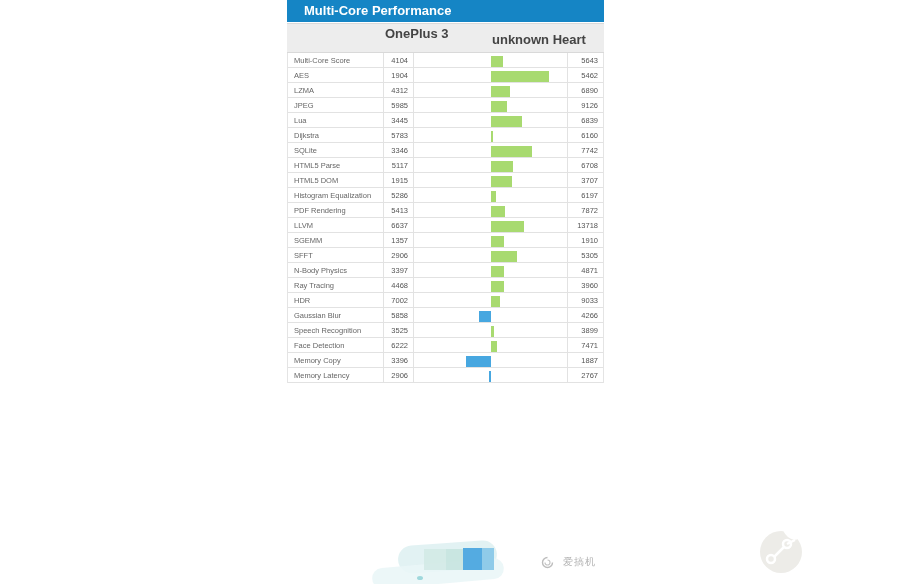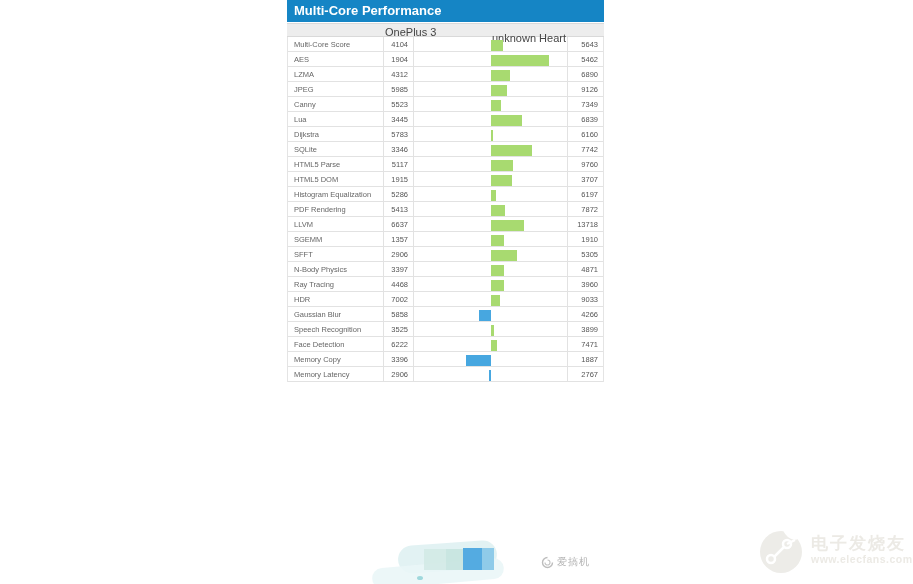--- a/index.html
+++ b/index.html
@@ -5,26 +5,26 @@
   html,body{margin:0;padding:0;}
   body{
     width:913px;height:584px;position:relative;overflow:hidden;
     background:#ffffff;
     font-family:"Liberation Sans", sans-serif;
   }
   
   .panel{position:absolute;left:287px;top:0;width:317px;}
   .ptitle{
     height:22px;line-height:22px;background:#1585c5;color:#ffffff;
-    font-size:13px;font-weight:600;padding-left:7px;box-sizing:border-box;
+    font-size:13px;font-weight:600;padding-left:17px;box-sizing:border-box;
   }
   .subhead{
-    position:relative;height:14px;margin-top:1px;background:#ededed;
+    position:relative;height:30px;margin-top:1px;background:#ededed;
     border-top:1px solid #d9d9d9;border-bottom:1px solid #d9d9d9;
-    box-sizing:border-box;font-size:11px;font-weight:normal;color:#444;
+    box-sizing:border-box;font-size:13px;font-weight:bold;color:#444;
   }
   .subhead .dl{position:absolute;left:98px;top:2px;}
   .subhead .dr{position:absolute;left:205px;top:8px;}
   #rows{
     border-left:1px solid #e4e4e4;border-right:1px solid #e4e4e4;
     box-sizing:border-box;
   }
   .trow{display:flex;height:15px;border-bottom:1px solid #e2e2e2;box-sizing:border-box;background:#fff;}
   .cell{box-sizing:border-box;font-size:7.5px;color:#666;display:flex;align-items:center;overflow:hidden;white-space:nowrap;}
   .rname{width:96px;padding-left:6px;border-right:1px solid #e2e2e2;}
@@ -36,21 +36,21 @@
   .smudge{position:absolute;pointer-events:none;}
   .sm-main{left:398px;top:543px;width:99px;height:28px;border-radius:14px;background:#e0f1f2;opacity:.95;transform:rotate(-4deg);}
   .sm-low{left:372px;top:563px;width:132px;height:21px;border-radius:12px;background:#eaf6f7;opacity:.9;transform:rotate(-5deg);}
   .sm-p1{left:424px;top:549px;width:22px;height:21px;background:#d3eae6;opacity:.9;}
   .sm-p2{left:446px;top:549px;width:19px;height:21px;background:#c6e4df;opacity:.9;}
   .sm-p3{left:463px;top:548px;width:19px;height:22px;background:#54abe1;}
   .sm-p4{left:482px;top:548px;width:12px;height:22px;background:#8fcbe9;}
   .sm-dot{left:417px;top:576px;width:6px;height:4px;border-radius:50%;background:#9fd8dc;}
   
   .gadget-wm{
-    position:absolute;left:541px;top:555px;display:flex;align-items:center;gap:3px;
+    position:absolute;left:541px;top:555px;display:flex;align-items:center;gap:9px;
     color:#b3b3b3;font-size:10px;letter-spacing:1px;
   }
   
   .elec-wm{position:absolute;left:757px;top:517px;width:156px;height:67px;display:flex;align-items:center;}
   .elec-text{margin-left:6px;color:#eceae5;line-height:1.1;}
   .elec-cn{font-size:17px;font-weight:bold;letter-spacing:2px;}
   .elec-url{font-size:10.5px;font-weight:bold;letter-spacing:.5px;}
 </style>
 </head>
 <body>
@@ -90,28 +90,20 @@
         </div>
         <div class="trow">
           <div class="cell rname">JPEG</div>
           <div class="cell rscore1">5985</div>
           <div class="cell rbar">
             <div class="bar" style="width: 16.2692px; left: 77px; background: rgb(168, 218, 112);"></div>
           </div>
           <div class="cell rscore2">9126</div>
         </div>
         <div class="trow">
-          <div class="cell rname">Canny</div>
-          <div class="cell rscore1">5523</div>
-          <div class="cell rbar">
-            <div class="bar" style="width: 10.2491px; left: 77px; background: rgb(168, 218, 112);"></div>
-          </div>
-          <div class="cell rscore2">7349</div>
-        </div>
-        <div class="trow">
           <div class="cell rname">Lua</div>
           <div class="cell rscore1">3445</div>
           <div class="cell rbar">
             <div class="bar" style="width: 30.5411px; left: 77px; background: rgb(168, 218, 112);"></div>
           </div>
           <div class="cell rscore2">6839</div>
         </div>
         <div class="trow">
           <div class="cell rname">Dijkstra</div>
           <div class="cell rscore1">5783</div>
@@ -127,21 +119,21 @@
             <div class="bar" style="width: 40.728px; left: 77px; background: rgb(168, 218, 112);"></div>
           </div>
           <div class="cell rscore2">7742</div>
         </div>
         <div class="trow">
           <div class="cell rname">HTML5 Parse</div>
           <div class="cell rscore1">5117</div>
           <div class="cell rbar">
             <div class="bar" style="width: 21.7006px; left: 77px; background: rgb(168, 218, 112);"></div>
           </div>
-          <div class="cell rscore2">9760</div>
+          <div class="cell rscore2">6708</div>
         </div>
         <div class="trow">
           <div class="cell rname">HTML5 DOM</div>
           <div class="cell rscore1">1915</div>
           <div class="cell rbar">
             <div class="bar" style="width: 21.0222px; left: 77px; background: rgb(168, 218, 112);"></div>
           </div>
           <div class="cell rscore2">3707</div>
         </div>
         <div class="trow">
@@ -271,19 +263,15 @@
 
   <div class="elec-wm">
     <svg width="48" height="50" viewBox="0 0 48 50">
       <circle cx="24" cy="26" r="21" fill="#edece8"></circle>
       <ellipse cx="34" cy="7" rx="9" ry="5" fill="#ffffff" transform="rotate(38 34 7)"></ellipse>
       <line x1="15" y1="33" x2="29" y2="19" stroke="#ffffff" stroke-width="2.5"></line>
       <circle cx="14" cy="33" r="4" fill="#edece8" stroke="#ffffff" stroke-width="2.5"></circle>
       <circle cx="30" cy="18" r="4" fill="#edece8" stroke="#ffffff" stroke-width="2.5"></circle>
       <line x1="30" y1="18" x2="38" y2="14" stroke="#ffffff" stroke-width="2.5"></line>
     </svg>
-    <div class="elec-text">
-      <div class="elec-cn">电子发烧友</div>
-      <div class="elec-url">www.elecfans.com</div>
-    </div>
   </div>
 
 </div>
 
 </body></html>

